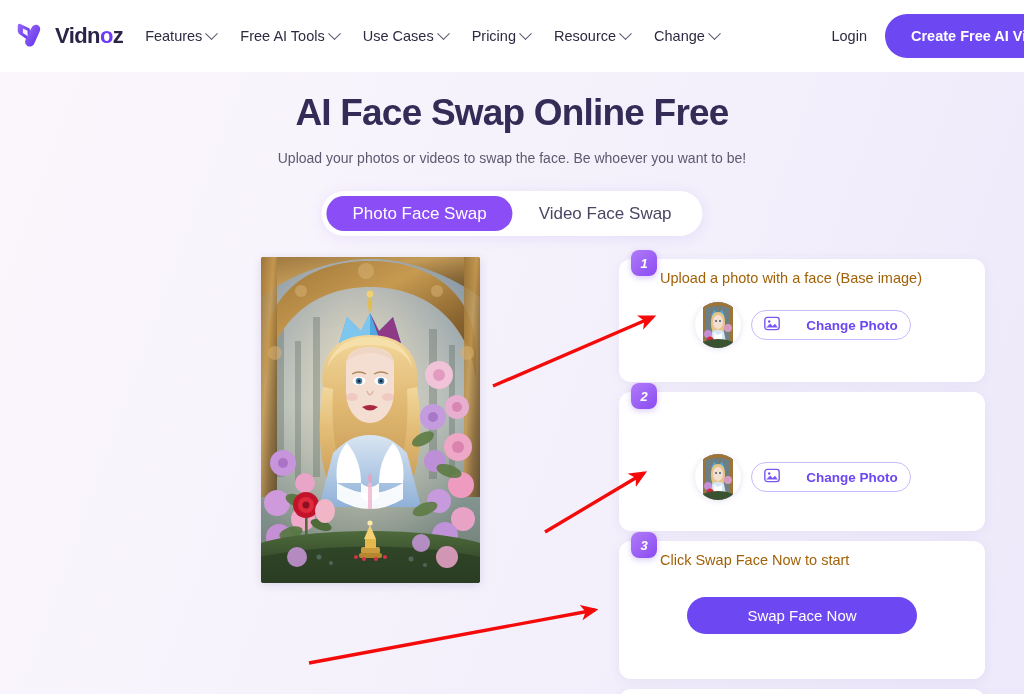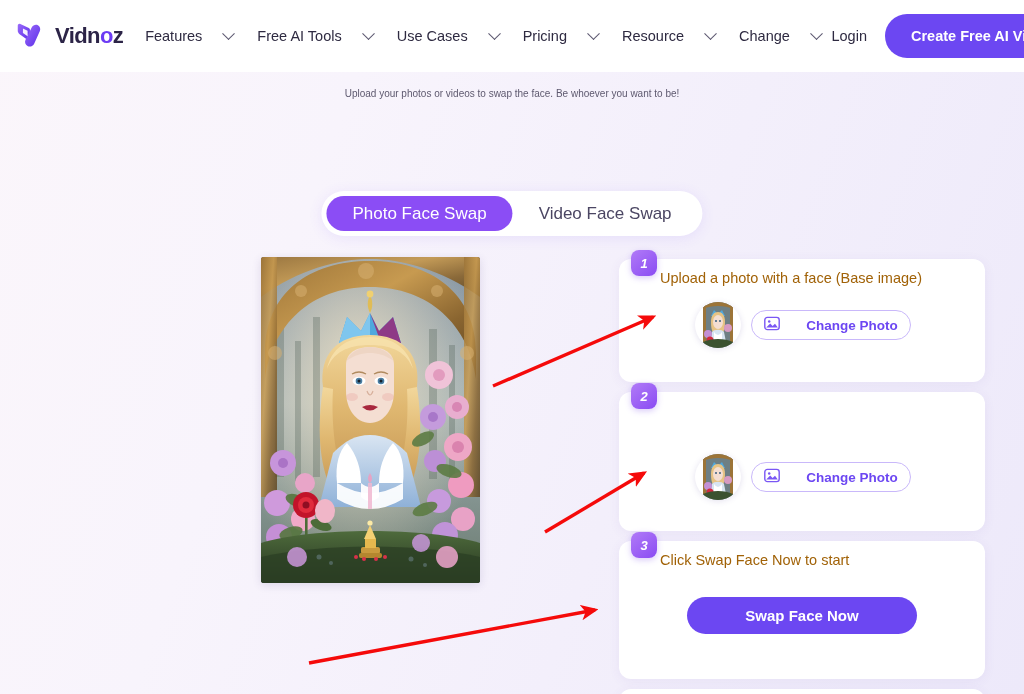--- a/index.html
+++ b/index.html
@@ -46,21 +46,21 @@
   .logo-text .o { color: #6C3BF4; }
 
   .nav-items {
     display: flex;
     align-items: center;
     gap: 24px;
   }
   .nav-item {
     display: flex;
     align-items: center;
-    gap: 22px;
+    gap: 5px;
     font-size: 14.5px;
     color: #2E2A41;
     cursor: pointer;
     white-space: nowrap;
   }
   .chev {
     display: inline-block;
     width: 9px; height: 9px;
     border-right: 1.6px solid #5C5870;
     border-bottom: 1.6px solid #5C5870;
@@ -105,21 +105,21 @@
     margin-top: 20px;
     text-align: center;
     font-size: 37px;
     font-weight: 700;
     letter-spacing: -0.8px;
     color: #332C56;
   }
   .hero-sub {
     margin-top: 16px;
     text-align: center;
-    font-size: 10px;
+    font-size: 14px;
     color: #5E596F;
   }
 
   
   .tab-shell {
     position: absolute;
     top: 191px;
     left: 50%;
     transform: translateX(-50%);
     height: 45px;
@@ -253,21 +253,21 @@
     position: absolute;
     left: 68px;
     top: 56px;
     width: 230px;
     height: 37px;
     border: none;
     border-radius: 19px;
     background: #6C47F2;
     color: #FFFFFF;
     font-size: 15px;
-    font-weight: 700;
+    font-weight: 400;
     cursor: pointer;
     font-family: "Liberation Sans", sans-serif;
   }
 
   
   .arrows {
     position: absolute;
     top: 0; left: 0;
     width: 1024px; height: 694px;
     pointer-events: none;
@@ -323,20 +323,21 @@
     </div>
   </div>
 
   <div class="nav-right">
     <span class="login-link">Login</span>
     <button class="cta-btn">Create Free AI Video</button>
   </div>
 </div>
 
 <div class="hero">
+  <h1 class="hero-title">AI Face Swap Online Free</h1>
   <p class="hero-sub">Upload your photos or videos to swap the face. Be whoever you want to be!</p>
 </div>
 
 <div class="tab-shell">
   <div class="tab active">Photo Face Swap</div>
   <div class="tab">Video Face Swap</div>
 </div>
 
 <div class="preview">
   <svg viewBox="0 0 219 326" preserveAspectRatio="xMidYMid slice">

